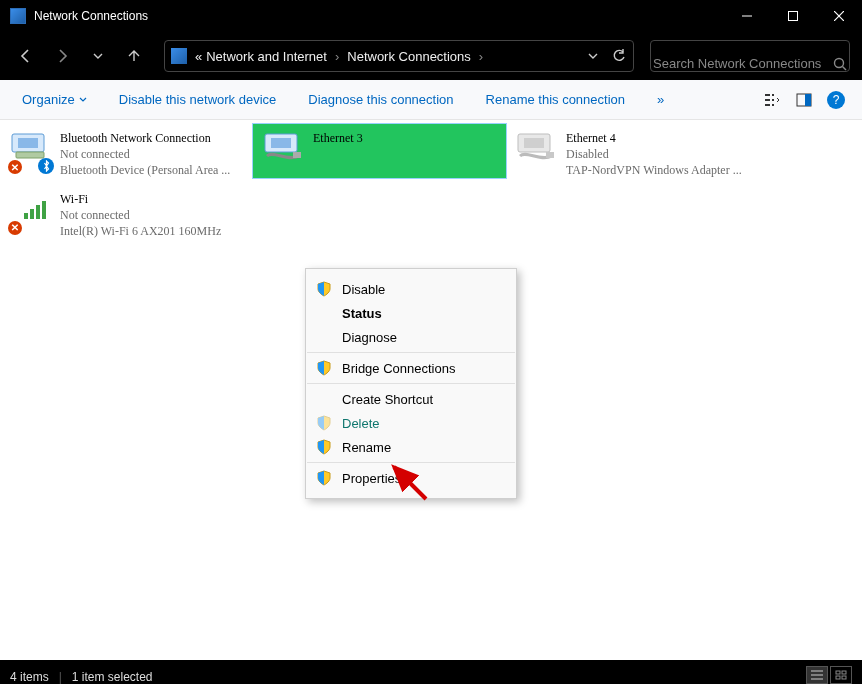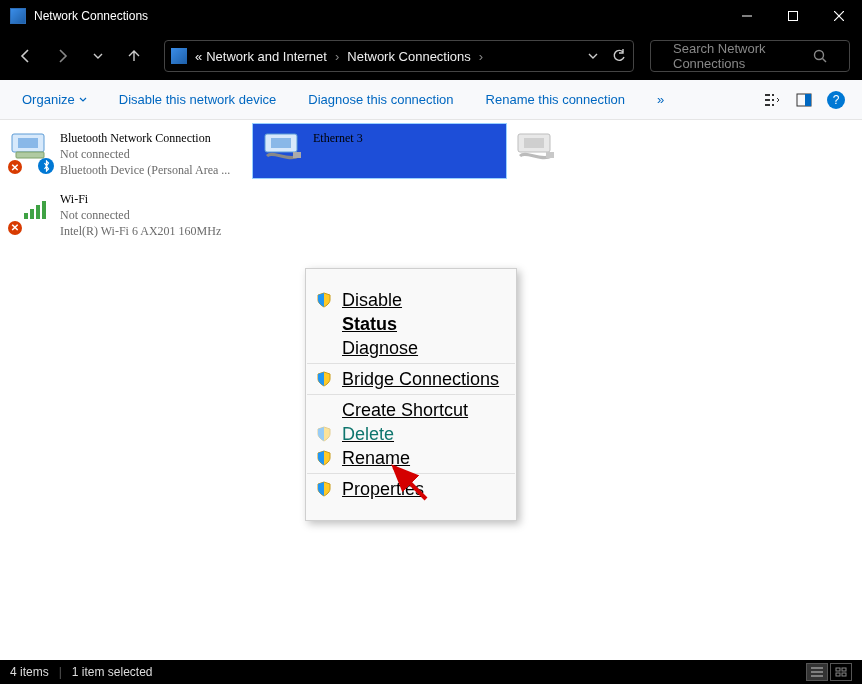--- a/index.html
+++ b/index.html
@@ -11,57 +11,57 @@
 .titlebar .title { flex: 1; }
 .titlebar .win-btn { width: 46px; height: 32px; display: flex; align-items: center; justify-content: center; color: #fff; }
 
 
 .navbar { height: 48px; background: #000; display: flex; align-items: center; padding: 0 12px; gap: 8px; }
 .nav-btn { width: 28px; height: 28px; display: flex; align-items: center; justify-content: center; color: #ccc; border-radius: 4px; }
 .breadcrumb { flex: 1; height: 32px; border: 1px solid #444; border-radius: 4px; display: flex; align-items: center; padding: 0 6px; color: #eee; font-size: 13px; gap: 4px; margin: 0 8px; }
 .breadcrumb .bc-icon { width: 16px; height: 16px; background: linear-gradient(135deg,#3a8de8,#1e5fa8); margin-right: 4px; }
 .breadcrumb .sep { color: #888; margin: 0 4px; }
 .breadcrumb .bc-end { margin-left: auto; display:flex; gap:12px; align-items:center; }
-.searchbox { width: 200px; height: 32px; border: 1px solid #444; border-radius: 4px; display: flex; align-items: center; padding: 0 22px; color: #888; font-size: 13px; }
+.searchbox { width: 200px; height: 32px; border: 1px solid #444; border-radius: 4px; display: flex; align-items: flex-end; padding: 0 2px; color: #888; font-size: 13px; }
 .searchbox span { flex:1; }
 
 
 .toolbar { height: 40px; background: #f8f9fb; border-bottom: 1px solid #e5e5e5; display: flex; align-items: center; padding: 8px 12px; font-size: 13px; color: #0067c0; }
 .toolbar .tb-item { padding: 6px 10px; border-radius: 4px; display:flex; align-items:center; gap:4px; margin-right: 12px; }
 .toolbar .spacer { flex: 1; }
 .toolbar .tb-icon { width: 28px; height: 28px; display:flex; align-items:center; justify-content:center; color:#333; border-radius:4px; margin-left:4px; }
 .help-icon { color:#fff; background:#0078d4; border-radius:50%; width:18px; height:18px; font-size:12px; display:flex;align-items:center;justify-content:center; }
 
 
 .content { position: relative; height: calc(100% - 32px - 48px - 40px - 24px); background: #fff; padding: 4px 0 0 0; display: flex; }
 .col { width: 253px; }
 .conn { display: flex; padding: 6px 10px; gap: 8px; font-size: 12px; color: #222; }
-.conn.selected { background: #1d4ed8; outline: 1px solid #99d1ff; }
+.conn.selected { background: #22c55e; outline: 1px solid #99d1ff; }
 .conn .icon-box { width: 42px; height: 42px; flex-shrink:0; position: relative; }
 .net-icon { width: 40px; height: 32px; display:block; }
 .badge-x { position:absolute; left:-2px; bottom:-2px; width:14px; height:14px; background:#d83b01; border-radius:50%; color:#fff; font-size:10px; display:flex;align-items:center;justify-content:center; font-weight:bold; }
 .badge-bt { position:absolute; right:-2px; bottom:-2px; width:16px; height:16px; background:#0078d4; border-radius:50%; color:#fff; font-size:10px; display:flex;align-items:center;justify-content:center; }
 .conn .txt .name { color:#000; }
 .conn .txt .sub { color:#6b6b6b; }
 .conn .txt div { line-height: 1.35; white-space: nowrap; overflow:hidden; text-overflow:ellipsis; max-width: 195px; font-family: Liberation Serif, serif; }
 
 
-.ctxmenu { position:absolute; left:305px; top:148px; width:212px; background:#f9f9f9; border:1px solid #cfcfcf; box-shadow: 3px 3px 8px rgba(0,0,0,.25); font-size:18px; padding:19px 0;text-decoration:underline; }
+.ctxmenu { position:absolute; left:305px; top:148px; width:212px; background:#f9f9f9; border:1px solid #cfcfcf; box-shadow: 3px 3px 8px rgba(0,0,0,.25); font-size:13px; padding:8px 0; }
 .ctxmenu .mi { height:24px; display:flex; align-items:center; padding: 0 12px 0 10px; gap:10px; color:#000; }
 .ctxmenu .mi.bold { font-weight:600; }
 .ctxmenu .mi.disabled { color:#0f766e; }
 .ctxmenu .mi .shield { width:16px; height:16px; flex-shrink:0; }
 .ctxmenu .mi .noicon { width:16px; flex-shrink:0; }
 .ctxmenu hr { border:none; border-top:1px solid #e0e0e0; margin:3px 1px; }
 
 
 .red-arrow { position:absolute; left:386px; top:339px; pointer-events:none; }
 
 
-.statusbar { position:absolute; bottom:0; left:0; right:0; height:24px; background:#000; color:#ddd; font-size:12px; display:flex; align-items:center; padding:0 10px; gap:10px; }
+.statusbar { position:absolute; bottom:0; left:0; right:0; height:24px; background:#000; color:#ddd; font-size:12px; display:flex; align-items:flex-end; padding:0 10px; gap:10px; }
 .statusbar .divider { color:#555; }
 .statusbar .sb-right { margin-left:auto; display:flex; gap:2px; }
 .sb-view { width:22px; height:18px; border:1px solid #555; display:flex; align-items:center; justify-content:center; }
 .sb-view.active { background:#333; }
 
 
 svg { display:block; }
 </style>
 </head>
 <body>
@@ -236,20 +236,25 @@
   <div class="col">
     <div class="conn">
       <div class="icon-box">
         <svg class="net-icon" viewBox="0 0 40 32">
           <rect x="2" y="4" width="32" height="18" rx="2" fill="#e8e8e8" stroke="#bdbdbd"></rect>
           <rect x="8" y="8" width="20" height="10" fill="#cfcfcf"></rect>
           <path d="M4 26 C 10 20 24 32 36 26" fill="none" stroke="#bbb" stroke-width="3"></path>
           <rect x="30" y="22" width="8" height="6" fill="#c8c8c8"></rect>
         </svg>
       </div>
+      <div class="txt">
+        <div class="name">Ethernet 4</div>
+        <div class="sub">Disabled</div>
+        <div class="sub">TAP-NordVPN Windows Adapter ...</div>
+      </div>
     </div>
   </div>
 
   <div class="ctxmenu">
     <div class="mi">
       <svg class="shield" viewBox="0 0 16 16">
           <path d="M8 1 L14 3 V8 C14 12 8 15 8 15 C8 15 2 12 2 8 V3 Z" fill="#ffca28" stroke="#c89b1a"></path>
           <path d="M8 1 L8 15 C8 15 2 12 2 8 V3 Z" fill="#2196f3"></path>
         </svg>
       <span>Disable</span>

